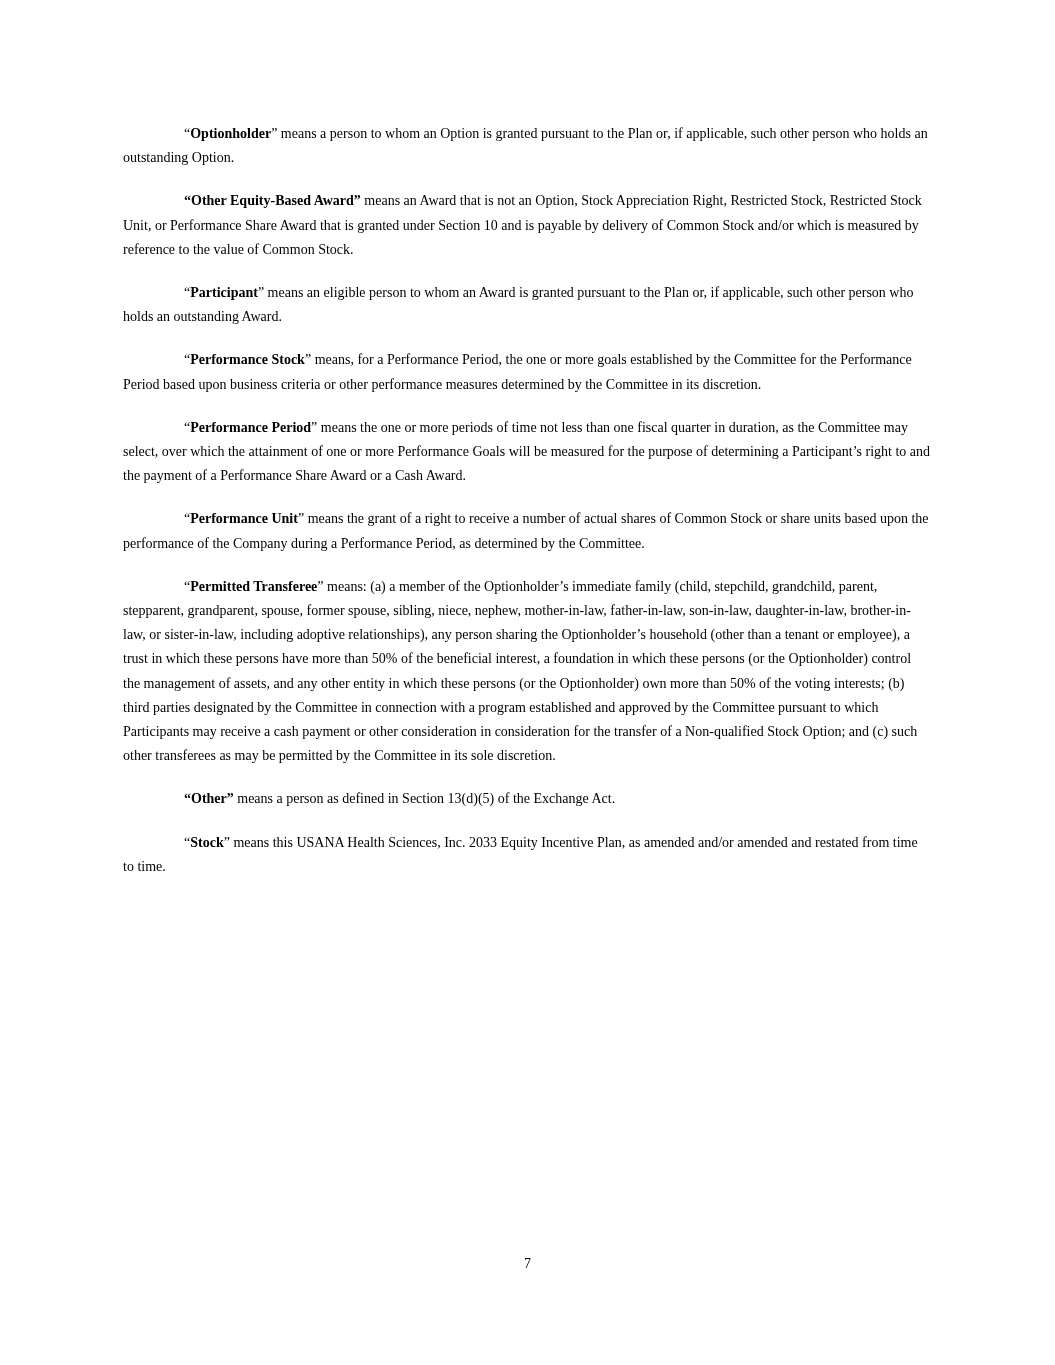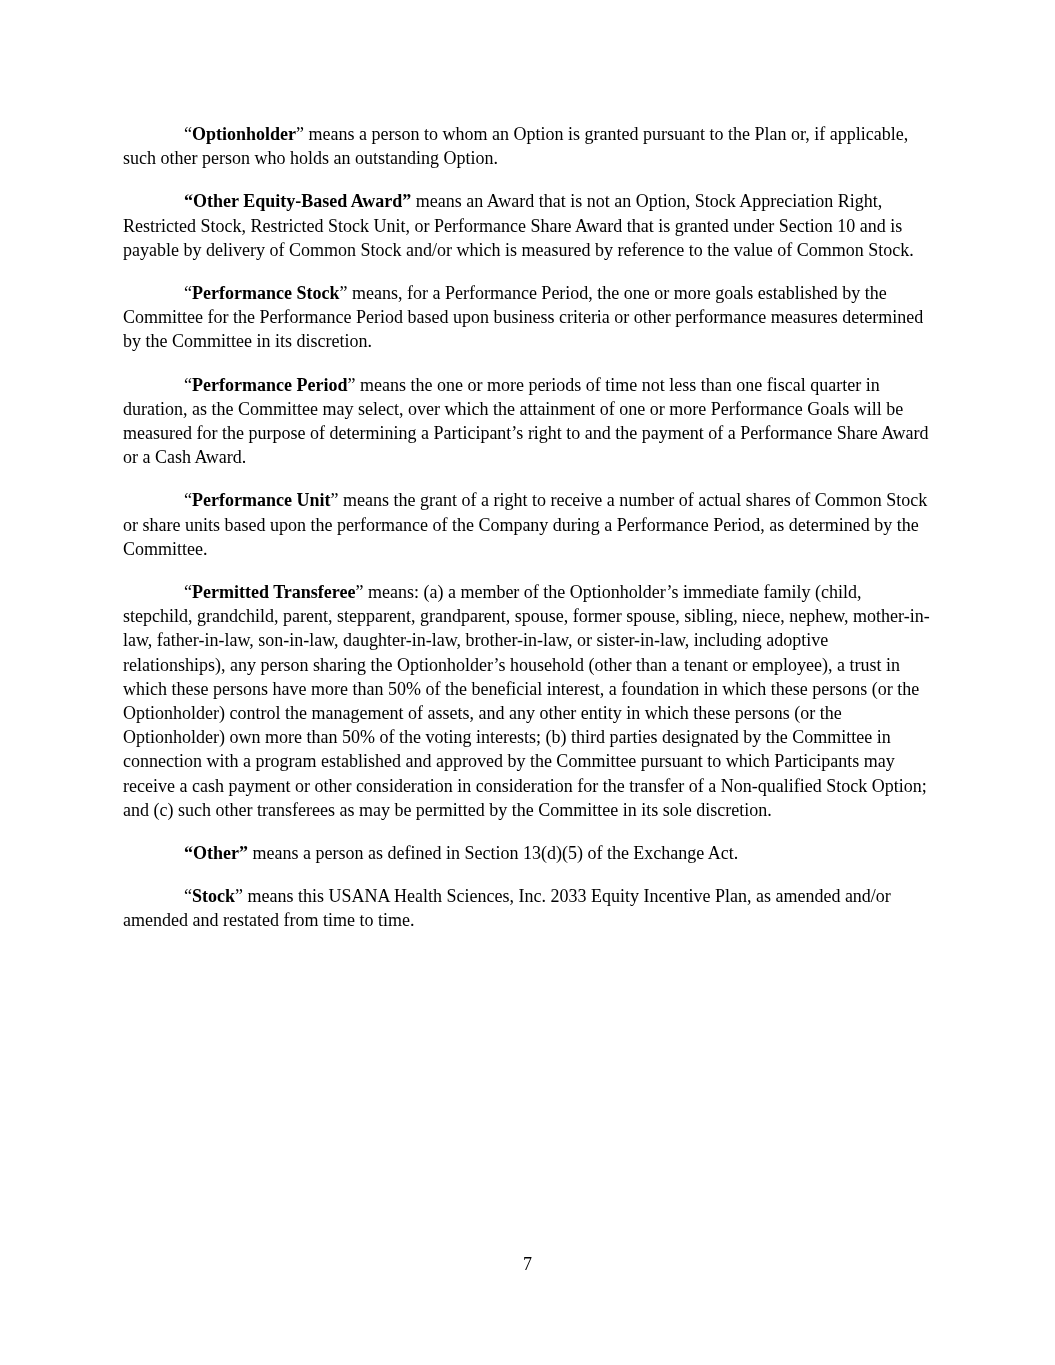--- a/index.html
+++ b/index.html
@@ -7,21 +7,21 @@
     padding: 0;
     background: #ffffff;
   }
   .page {
     position: relative;
     width: 1055px;
     height: 1365px;
     background: #ffffff;
     color: #000000;
     font-family: "Liberation Serif", serif;
-    font-size: 18px;
+    font-size: 14px;
     line-height: 24.2px;
     overflow: hidden;
   }
   .content {
     position: absolute;
     left: 123px;
     top: 122px;
     width: 808px;
   }
   .para {
@@ -43,20 +43,21 @@
 <body>
 
 <div class="page">
   <div class="content">
 
     <p class="para"><span>“</span><span class="b">Optionholder</span><span>”</span><span> means a person to whom an Option is granted pursuant to the Plan or, if applicable, such other person who holds an outstanding Option.</span></p>
 
 
     <p class="para"><span></span><span class="b">“Other Equity-Based Award”</span><span></span><span> means an Award that is not an Option, Stock Appreciation Right, Restricted Stock, Restricted Stock Unit, or Performance Share Award that is granted under Section 10 and is payable by delivery of Common Stock and/or which is measured by reference to the value of Common Stock.</span></p>
 
+    <p class="para"><span>“</span><span class="b">Participant</span><span>”</span><span> means an eligible person to whom an Award is granted pursuant to the Plan or, if applicable, such other person who holds an outstanding Award.</span></p>
 
     <p class="para"><span>“</span><span class="b">Performance Stock</span><span>”</span><span> means, for a Performance Period, the one or more goals established by the Committee for the Performance Period based upon business criteria or other performance measures determined by the Committee in its discretion.</span></p>
 
     <p class="para"><span>“</span><span class="b">Performance Period</span><span>”</span><span> means the one or more periods of time not less than one fiscal quarter in duration, as the Committee may select, over which the attainment of one or more Performance Goals will be measured for the purpose of determining a Participant’s right to and the payment of a Performance Share Award or a Cash Award.</span></p>
 
 
     <p class="para"><span>“</span><span class="b">Performance Unit</span><span>”</span><span> means the grant of a right to receive a number of actual shares of Common Stock or share units based upon the performance of the Company during a Performance Period, as determined by the Committee.</span></p>
 
     <p class="para"><span>“</span><span class="b">Permitted Transferee</span><span>”</span><span> means: (a) a member of the Optionholder’s immediate family (child, stepchild, grandchild, parent, stepparent, grandparent, spouse, former spouse, sibling, niece, nephew, mother-in-law, father-in-law, son-in-law, daughter-in-law, brother-in-law, or sister-in-law, including adoptive relationships), any person sharing the Optionholder’s household (other than a tenant or employee), a trust in which these persons have more than 50% of the beneficial interest, a foundation in which these persons (or the Optionholder) control the management of assets, and any other entity in which these persons (or the Optionholder) own more than 50% of the voting interests; (b) third parties designated by the Committee in connection with a program established and approved by the Committee pursuant to which Participants may receive a cash payment or other consideration in consideration for the transfer of a Non-qualified Stock Option; and (c) such other transferees as may be permitted by the Committee in its sole discretion.</span></p>
 

